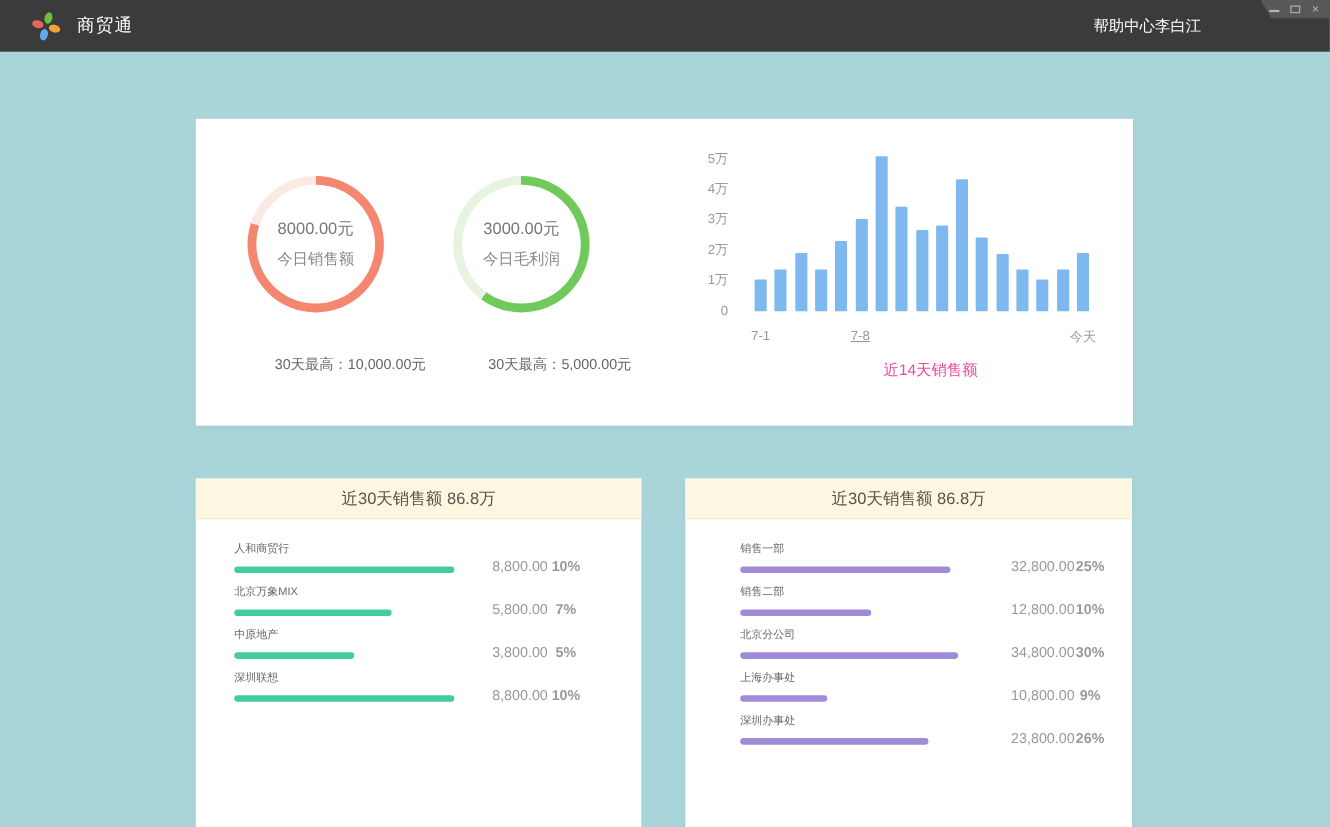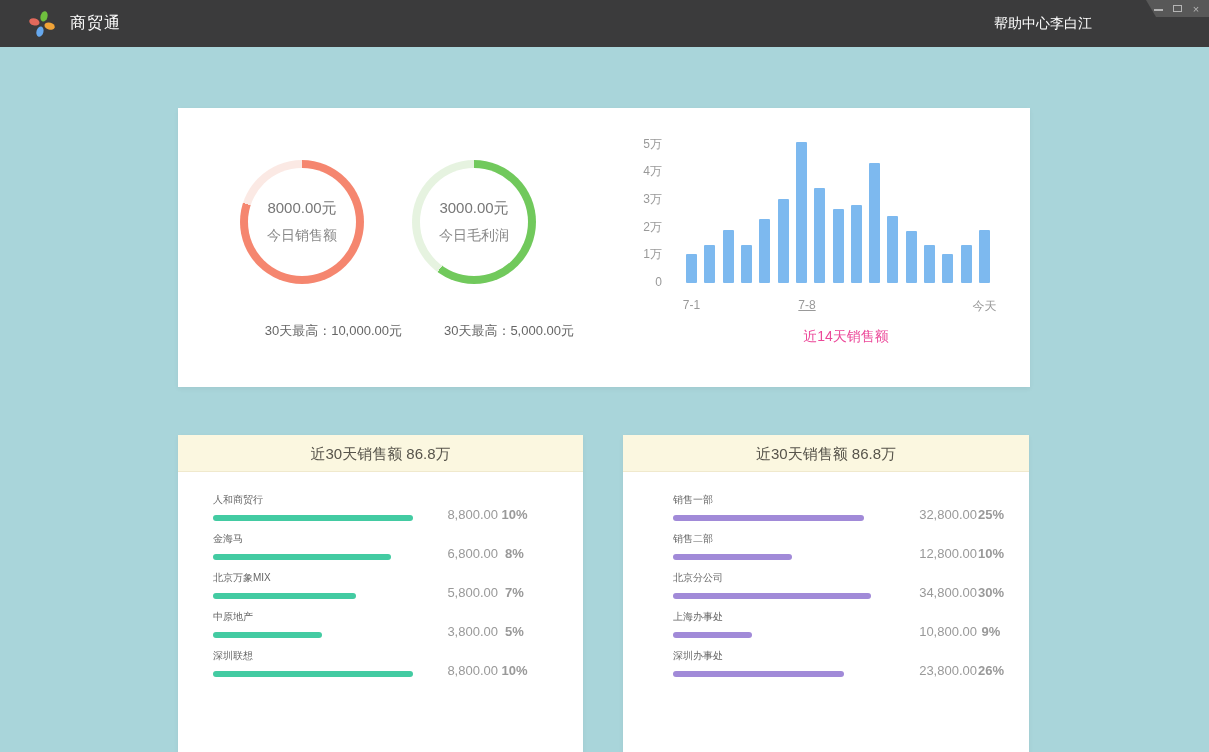--- a/index.html
+++ b/index.html
@@ -34,21 +34,21 @@
 
   
   .card { position:absolute; background:#fff; box-shadow:0 2px 5px rgba(0,0,0,0.05); }
   .card-top  { left:178px; top:108px; width:852px; height:279px; }
   .card-rank { top:435px; height:342px; }
   .card-rank-left  { left:178px; width:405px; }
   .card-rank-right { left:623px; width:406px; }
 
   
   .donut-block { position:absolute; top:52px; width:200px; }
-  .donut-block-0 { left:24px; }
+  .donut-block-0 { left:9px; }
   .donut-block-1 { left:196px; }
   .donut { position:relative; width:124px; height:124px; border-radius:50%; margin:0 auto; }
   .donut::after { content:""; position:absolute; inset:8px; background:#fff; border-radius:50%; }
   .donut-text {
     position:absolute; inset:0; z-index:1;
     display:flex; flex-direction:column; align-items:center; justify-content:center; gap:9px;
   }
   .donut-value   { font-size:15px; color:#777; }
   .donut-caption { font-size:14px; color:#888; }
   .donut-footnote{ margin-top:38px; text-align:right; font-size:13px; color:#666; }
@@ -158,49 +158,39 @@
       <div class="vbar" style="height: 67px; background: rgb(125, 185, 239);"></div>
       <div class="vbar" style="height: 52px; background: rgb(125, 185, 239);"></div>
       <div class="vbar" style="height: 38px; background: rgb(125, 185, 239);"></div>
       <div class="vbar" style="height: 29px; background: rgb(125, 185, 239);"></div>
       <div class="vbar" style="height: 38px; background: rgb(125, 185, 239);"></div>
       <div class="vbar" style="height: 53px; background: rgb(125, 185, 239);"></div>
     </div>
   <div id="xaxis-holder"></div>
   <div class="chart-title">近14天销售额</div>
 <div class="xlabel" style="left: 513.5px;">7-1</div>
-    <div class="xlabel" style="left: 629px; text-decoration: underline;">7-8</div>
+    <div class="xlabel" style="left: 604px; text-decoration: underline;">7-8</div>
     <div class="xlabel" style="left: 806.5px;">今天</div>
   </div>
 
 <div class="card card-rank card-rank-left">
   <div class="rank-header">近30天销售额 86.8万</div>
   <div class="rank-body">
       <div class="rank-row">
         <div class="row-left">
           <div class="row-name">人和商贸行</div>
           <div class="row-bar" style="width: 200px; background: rgb(67, 203, 162);"></div>
         </div>
         <div class="row-right">
           <span class="row-value">8,800.00</span>
           <span class="row-pct">10%</span>
         </div>
       </div>
       <div class="rank-row">
         <div class="row-left">
-          <div class="row-name">金海马</div>
-          <div class="row-bar" style="width: 178px; background: rgb(67, 203, 162);"></div>
-        </div>
-        <div class="row-right">
-          <span class="row-value">6,800.00</span>
-          <span class="row-pct">8%</span>
-        </div>
-      </div>
-      <div class="rank-row">
-        <div class="row-left">
           <div class="row-name">北京万象MIX</div>
           <div class="row-bar" style="width: 143px; background: rgb(67, 203, 162);"></div>
         </div>
         <div class="row-right">
           <span class="row-value">5,800.00</span>
           <span class="row-pct">7%</span>
         </div>
       </div>
       <div class="rank-row">
         <div class="row-left">

